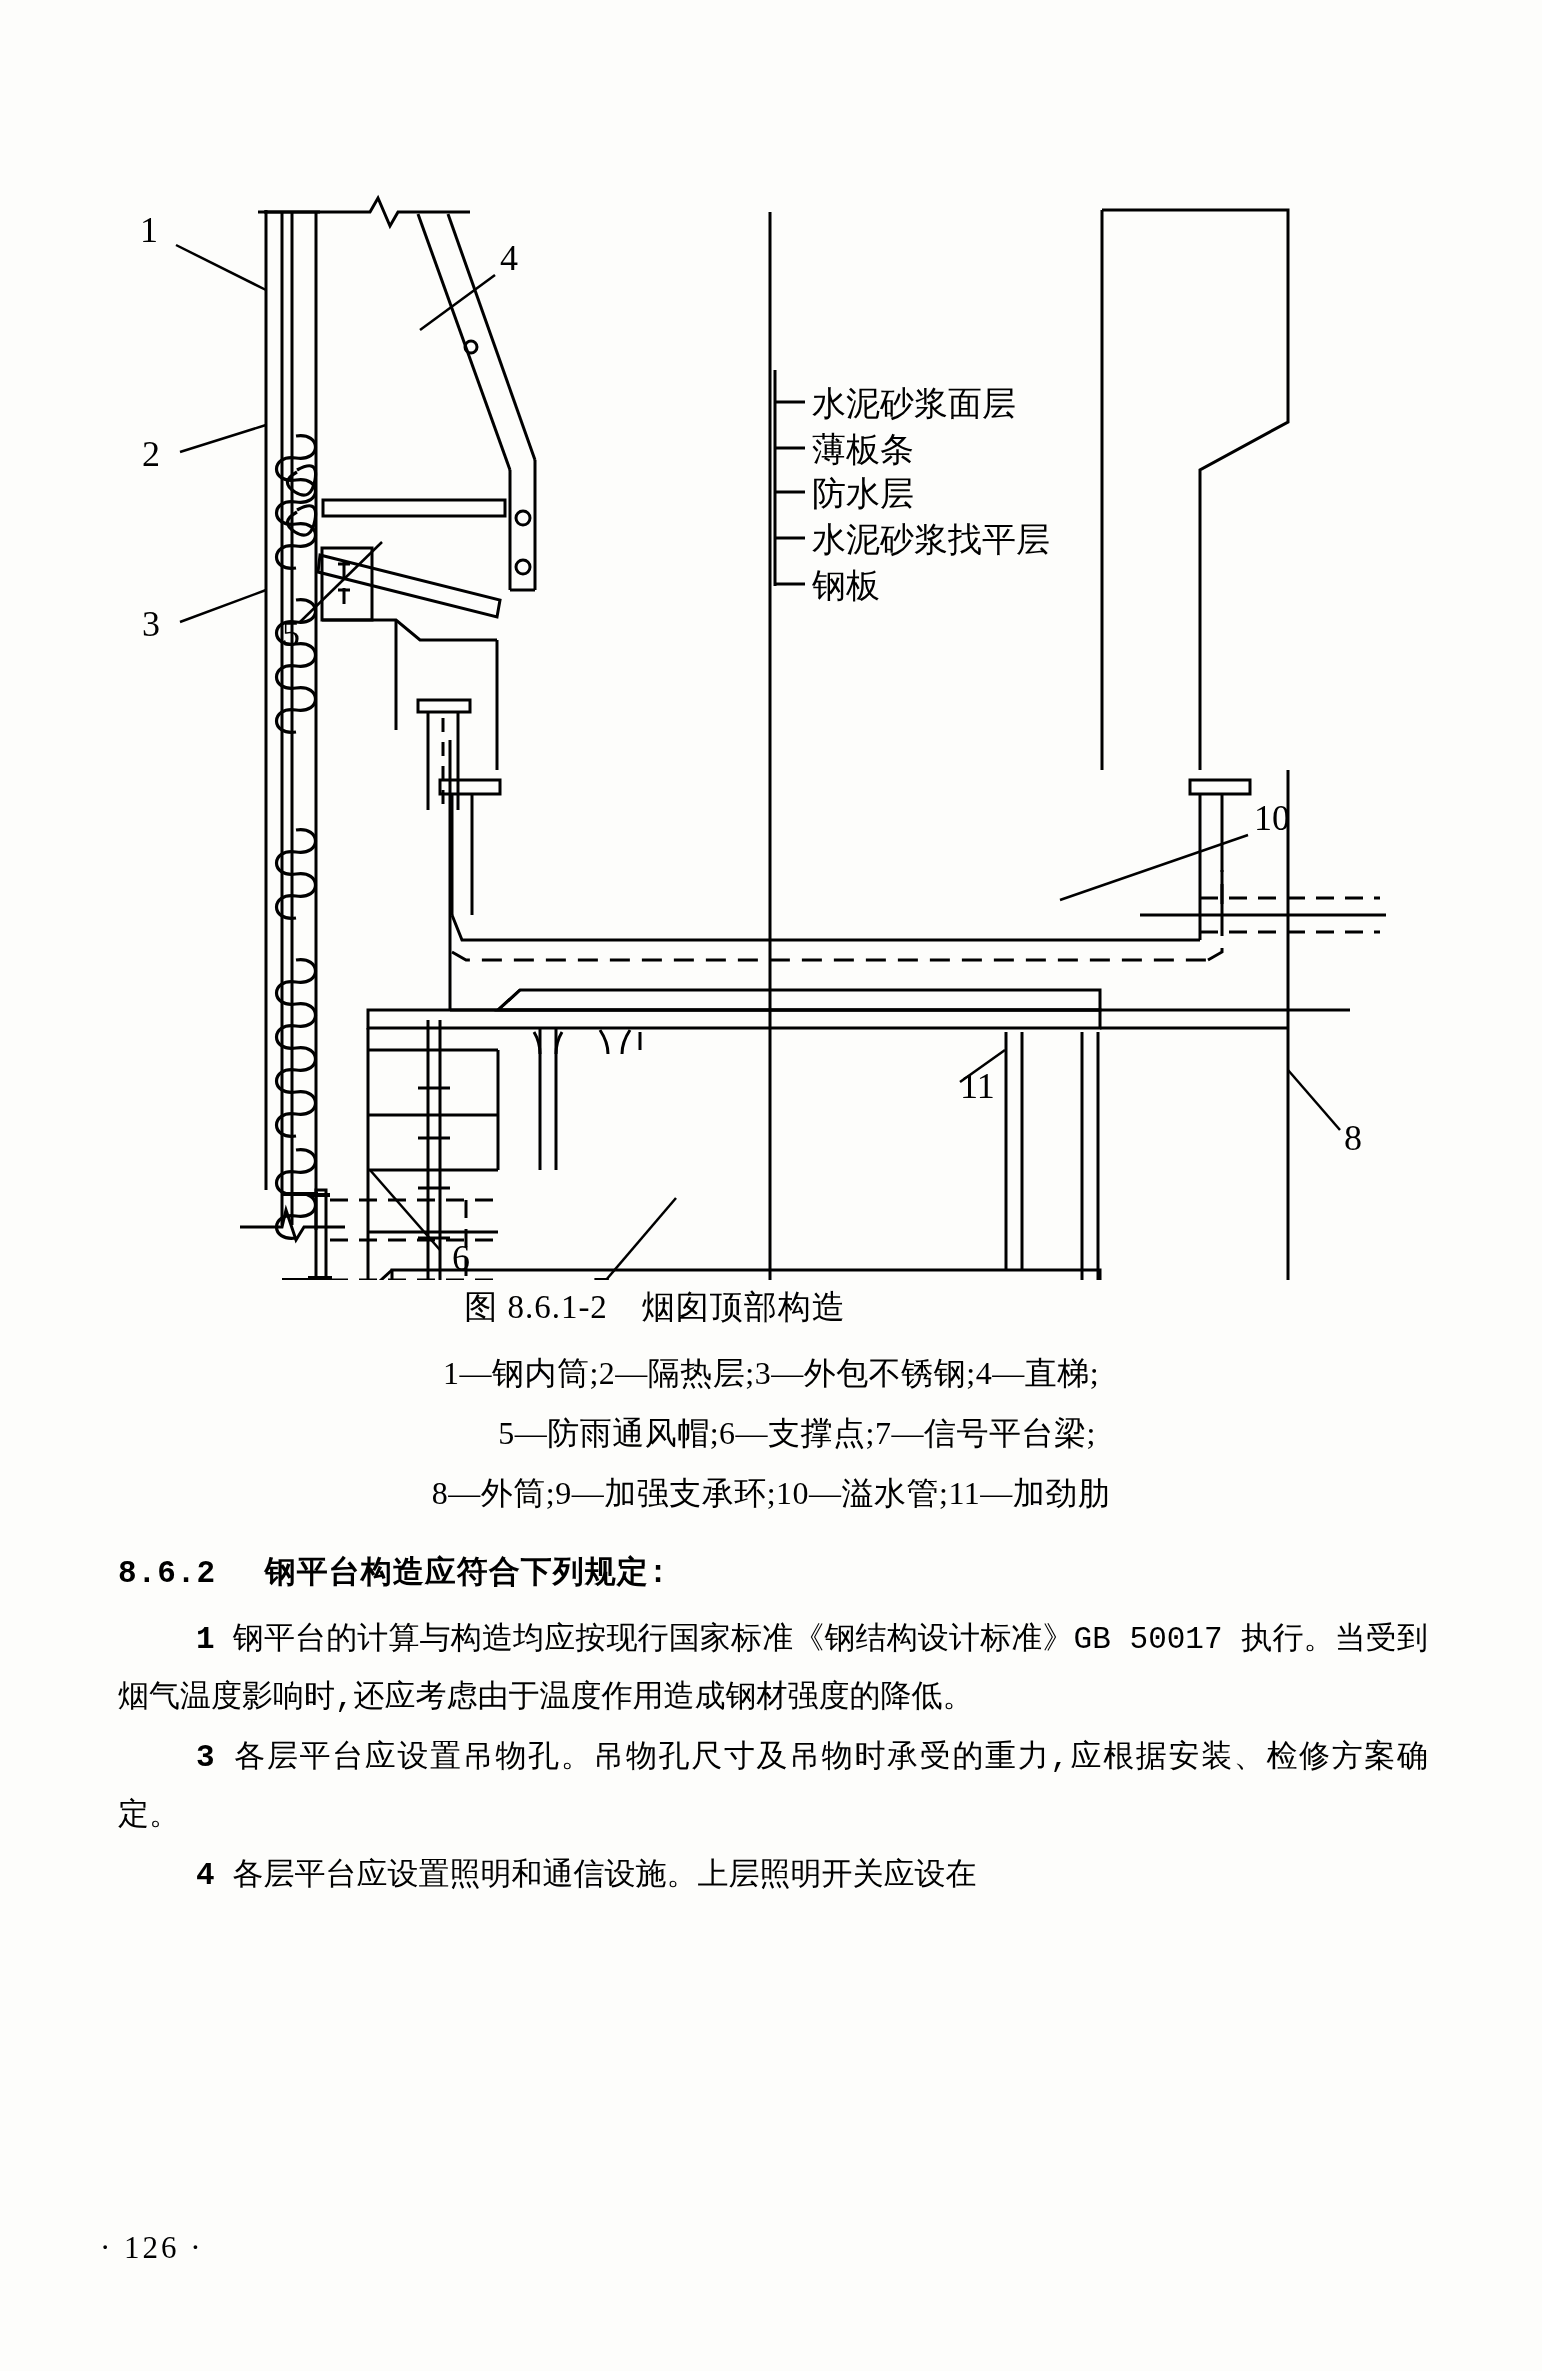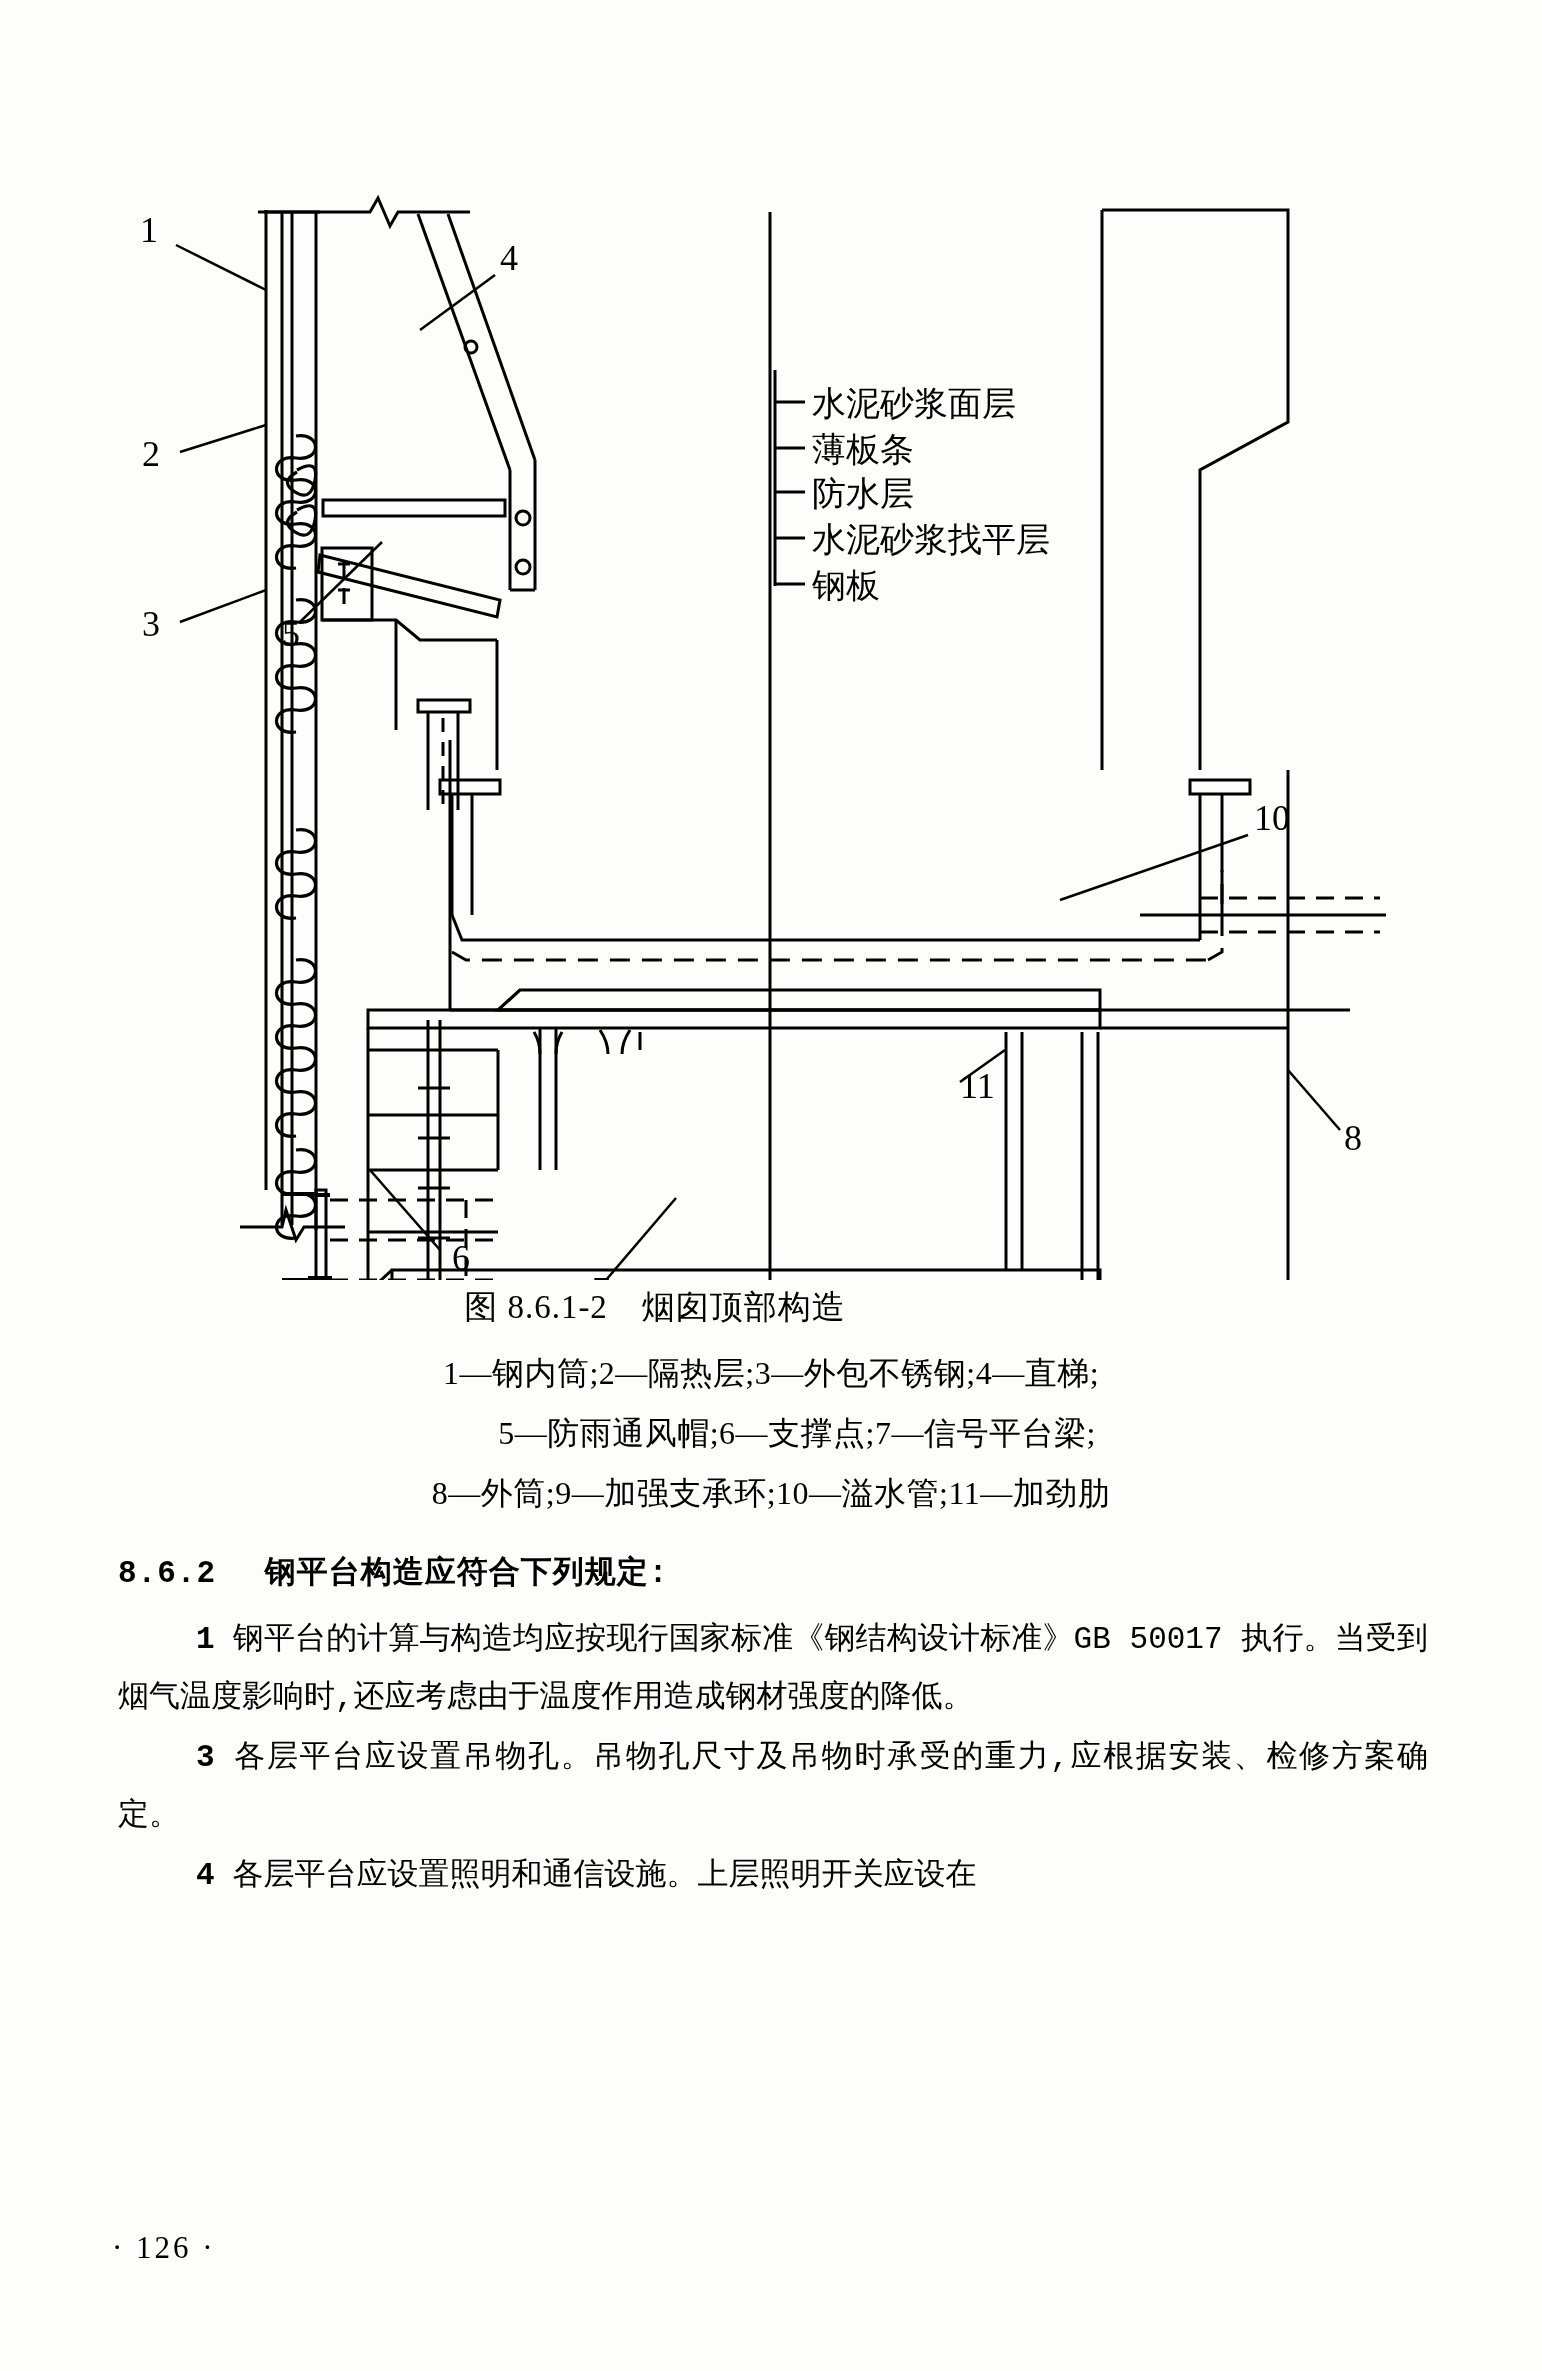--- a/index.html
+++ b/index.html
@@ -82,21 +82,20 @@
   }
   .indent { text-indent: 78px; }
   .gap-top { margin-top: 8px; }
 
   .page-number {
     position: absolute;
     left: 100px;
     top: 2230px;
     font-size: 31px;
     letter-spacing: 3px;
-    margin-left: 12px;
   }
 </style>
 </head>
 <body>
 
 <div class="page">
 
   <div class="figure-block">
 
     <svg class="figure-svg" width="1542" height="1110" viewBox="0 0 1542 1110">

